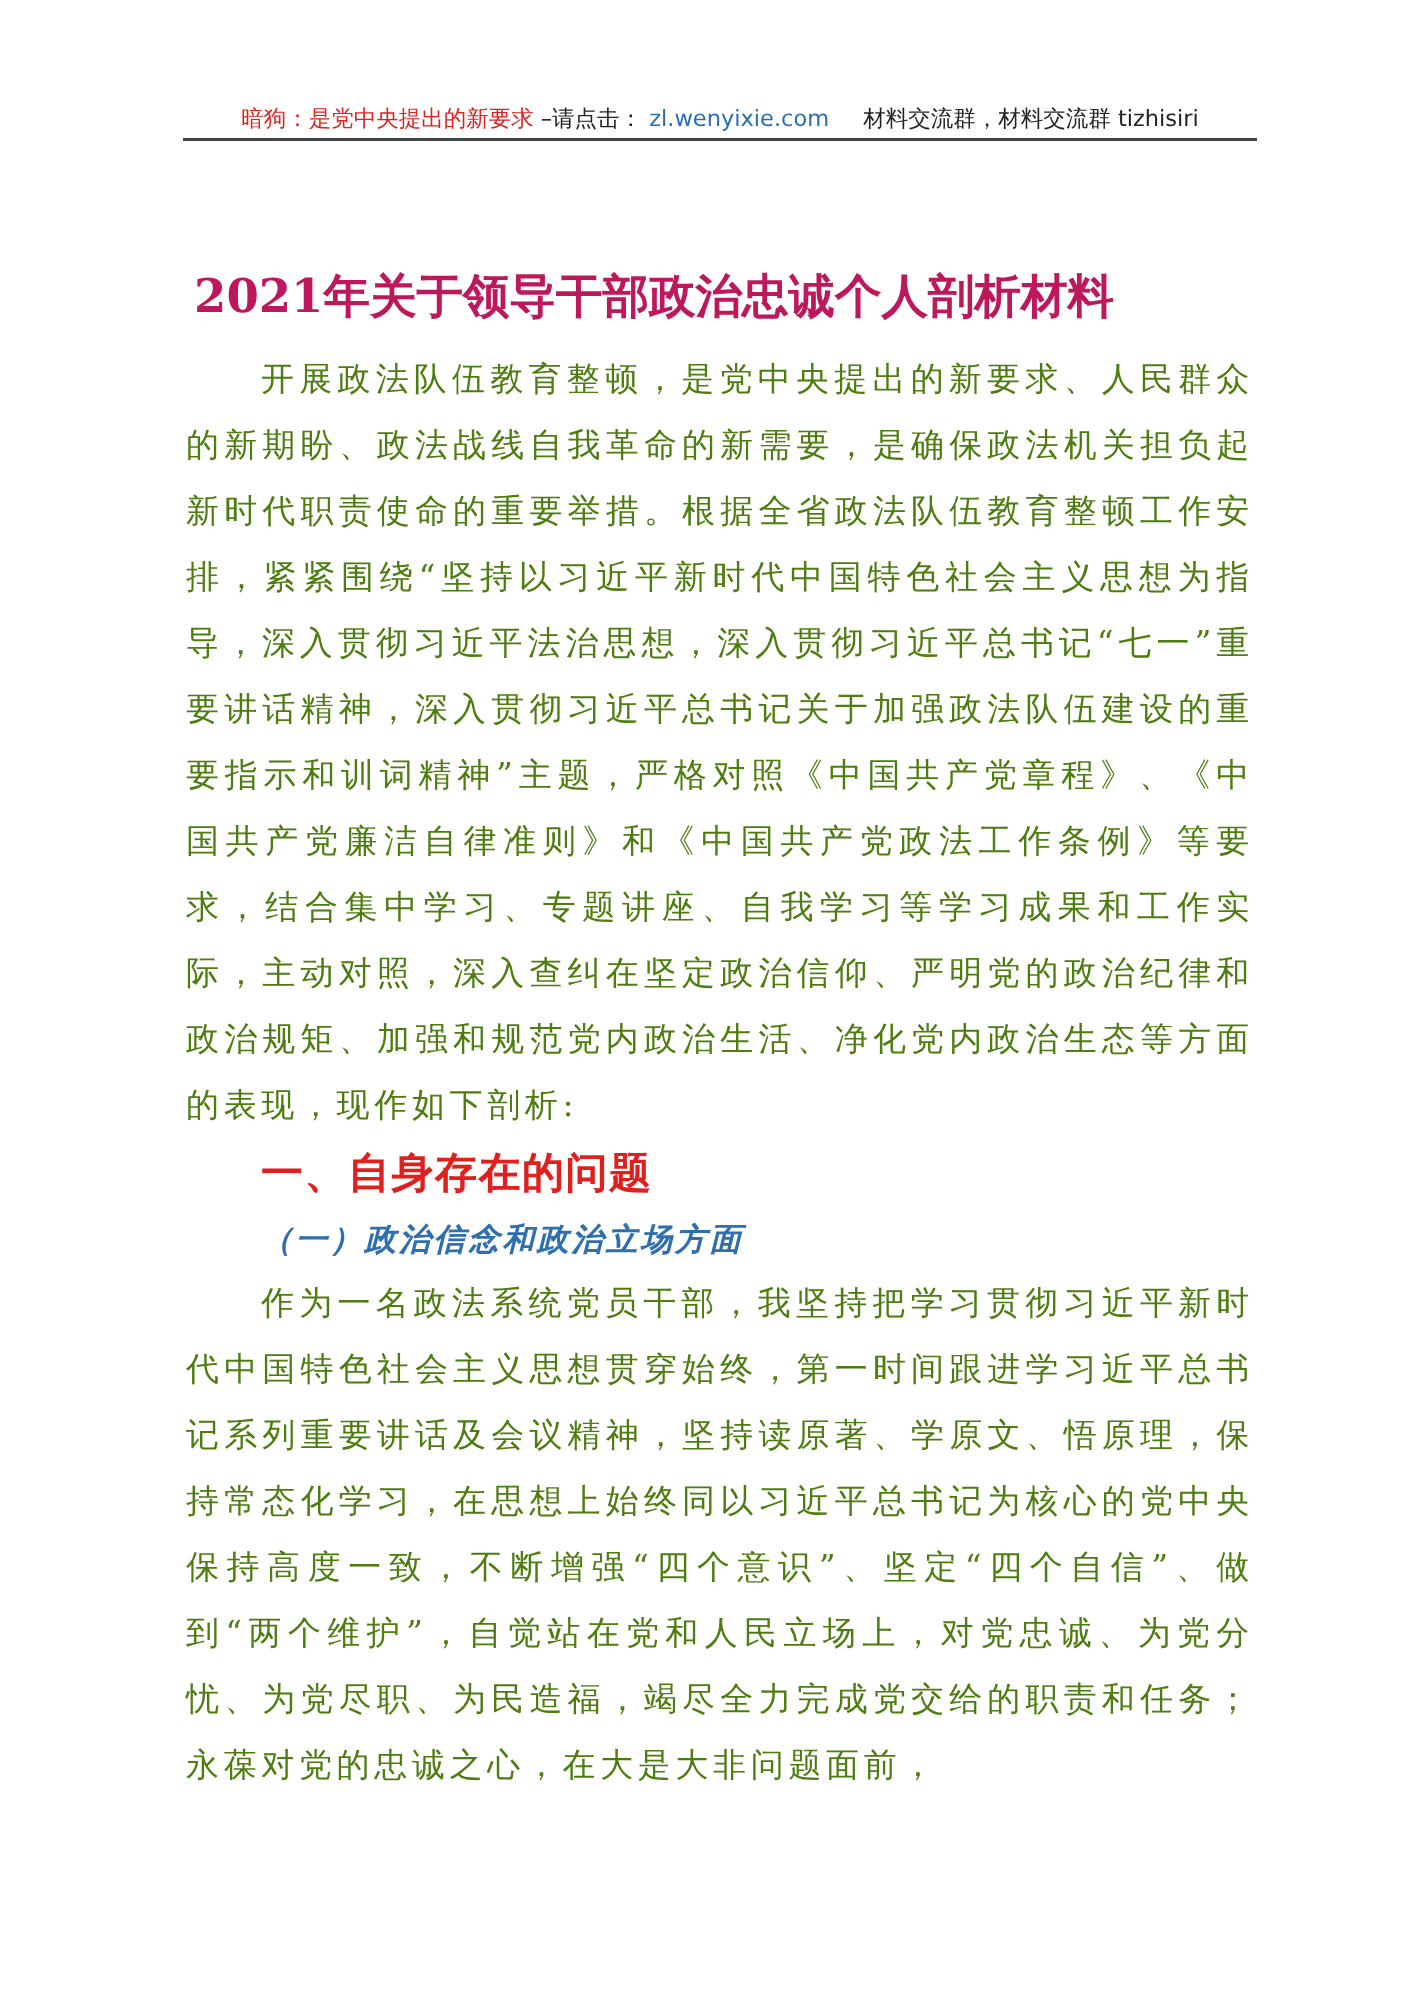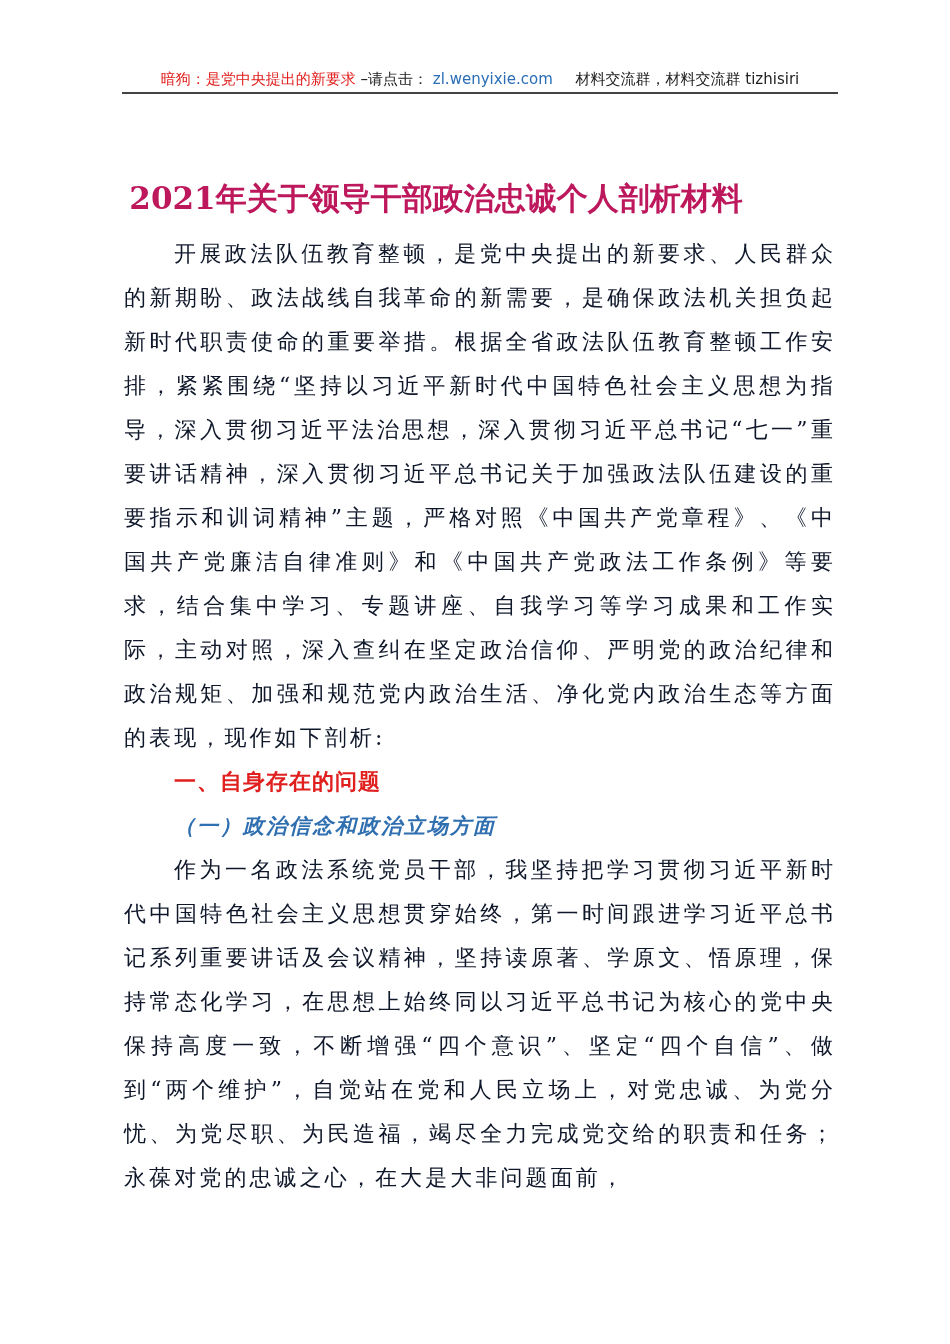--- a/index.html
+++ b/index.html
@@ -59,26 +59,26 @@
       width: 712px;
     }
     .para {
       margin: 0;
       font-size: 22px;
       line-height: 44px;
       letter-spacing: 3.1px;
       text-indent: 50px;
       text-align: justify;
       text-align-last: left;
-      color: #0f172a;
+      color: #4d7c0f;
     }
     .h1 {
       margin: 0;
       font-family: "DejaVu Sans", "Liberation Sans", sans-serif;
-      font-size: 22px;
+      font-size: 28px;
       line-height: 44px;
       color: #e0201f;
       padding-left: 50px;
       letter-spacing: 1px;
     }
     .h2 {
       margin: 0;
       font-size: 21px;
       line-height: 44px;
       color: #2f6fb0;

